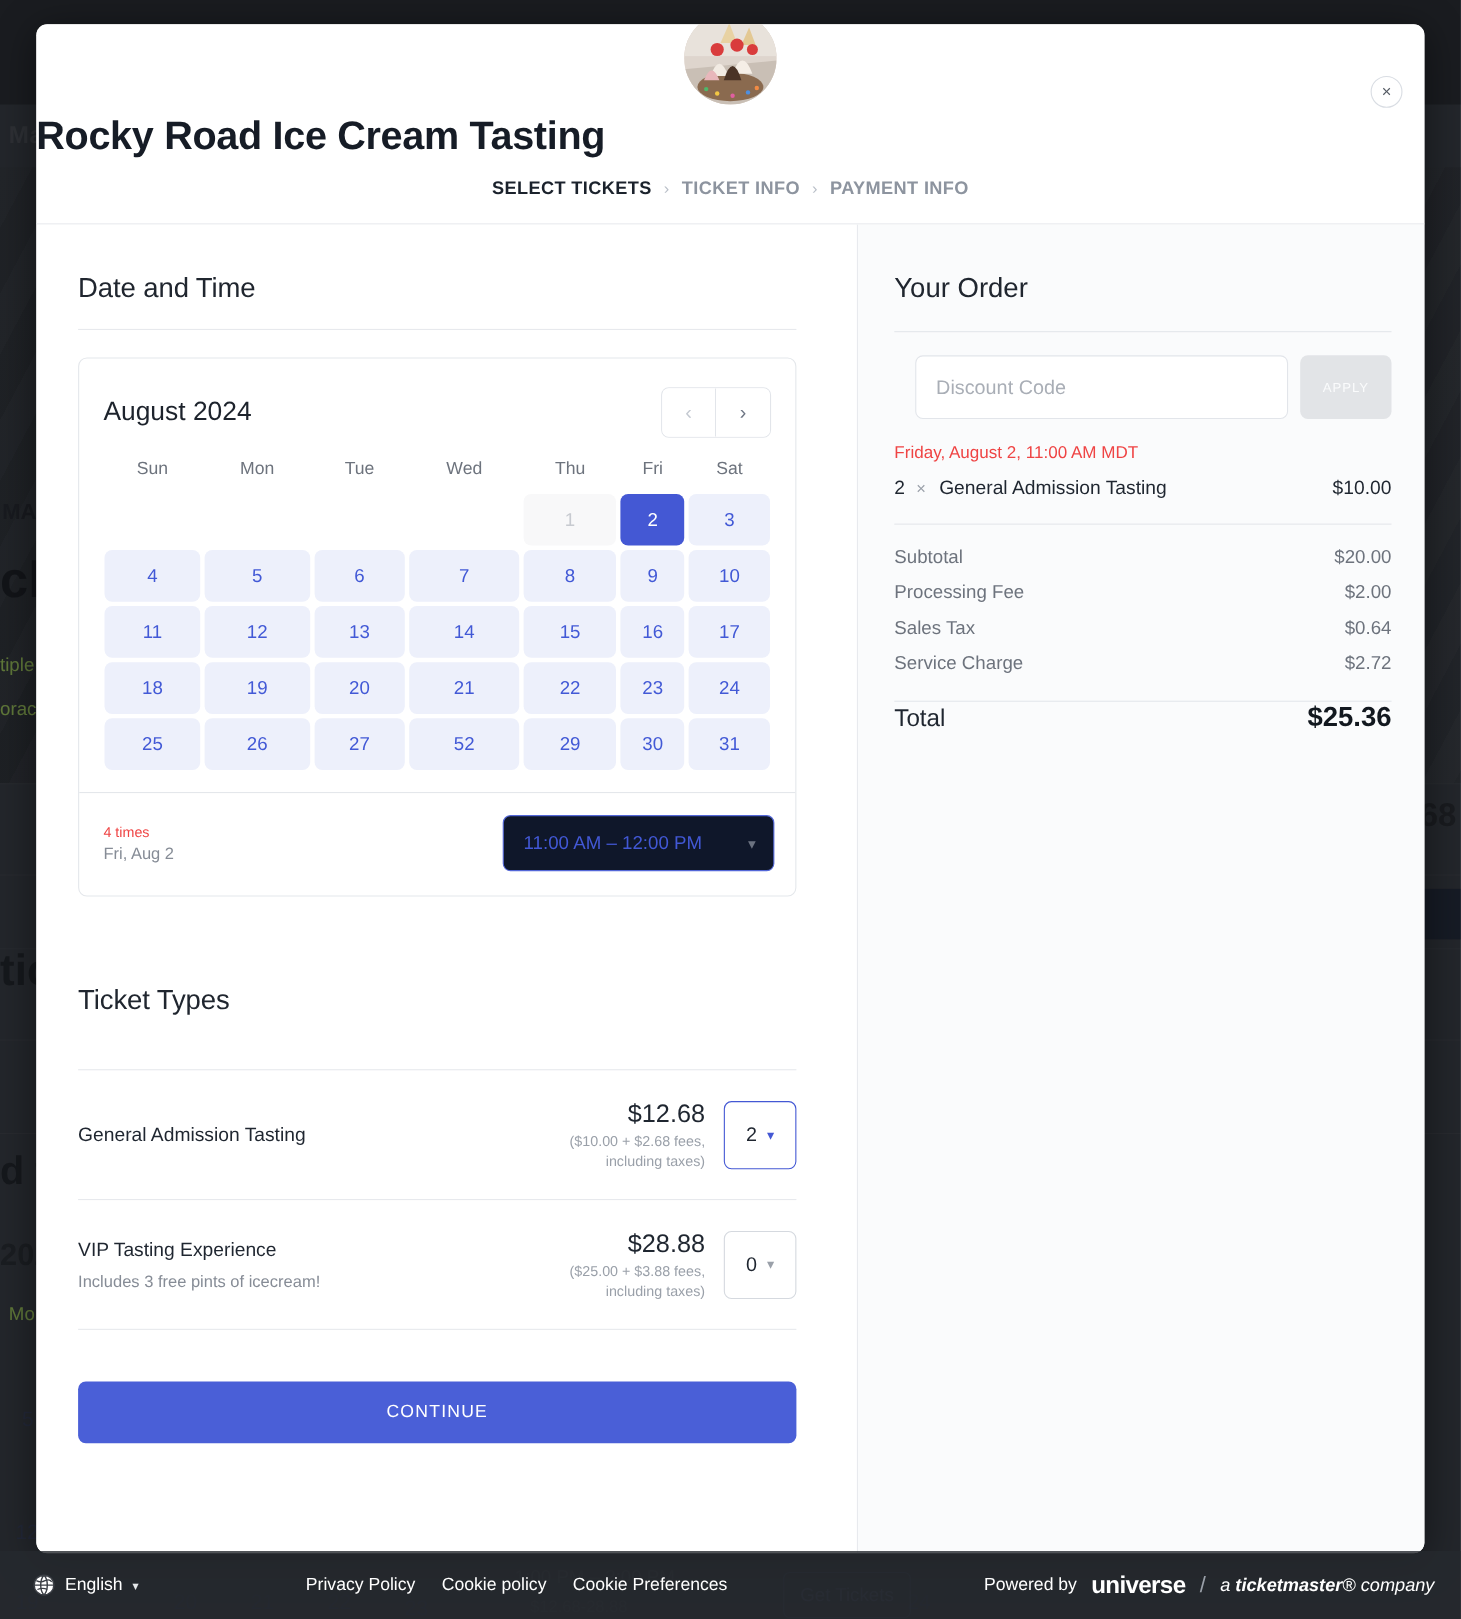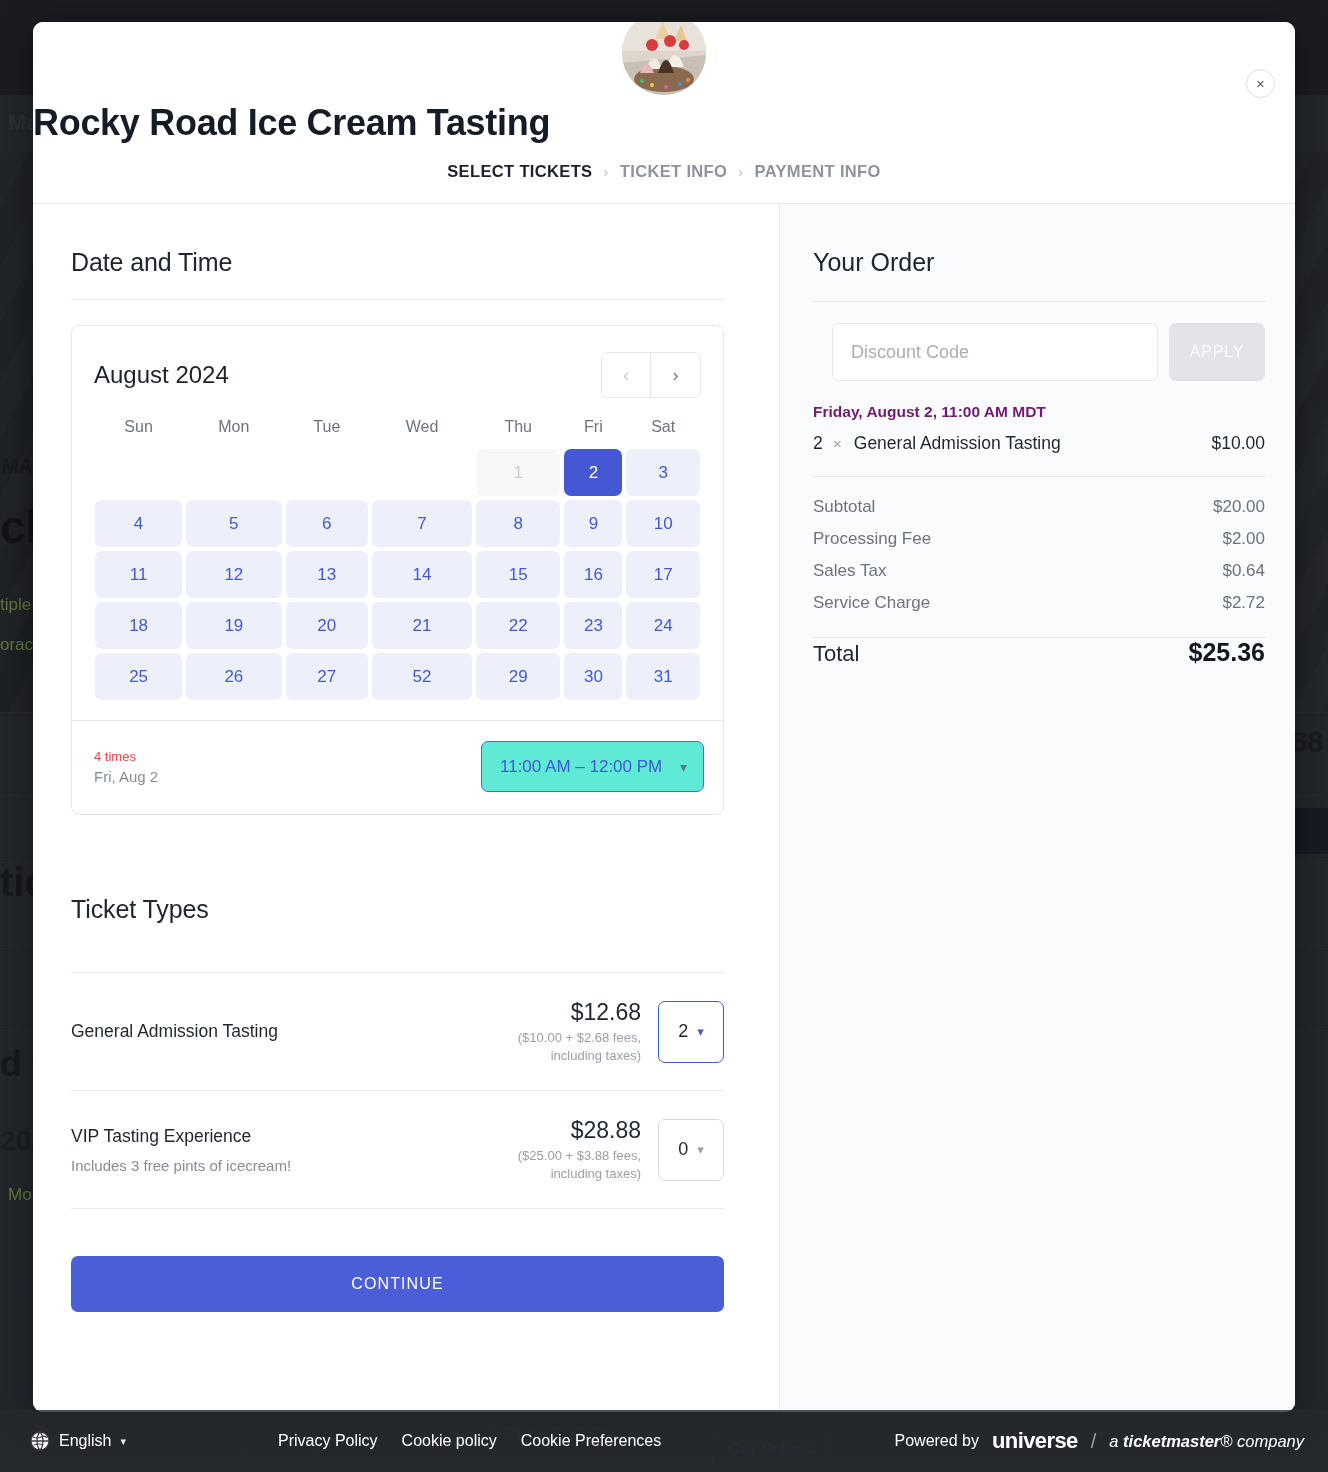--- a/index.html
+++ b/index.html
@@ -153,25 +153,25 @@
   .day.selected { background: #4458d4; color: #fff; font-weight: 500; }
 
   .time-row {
     border-top: 1px solid #e4e7eb;
     padding: 20px 19px 22px 22px;
     display: flex; align-items: center; justify-content: space-between;
   }
   .times-count { font-size: 13px; color: #ef4444; }
   .times-date { font-size: 15px; color: #868c96; margin-top: 4px; }
   .time-select {
-    width: 223px; height: 51px;
+    width: 247px; height: 51px;
     border: 1px solid #5367d8; border-radius: 7px;
     display: flex; align-items: center; justify-content: space-between;
     padding: 0 16px 0 18px;
-    font-size: 17px; color: #4258d5; cursor: pointer; background: #5eead4;
+    font-size: 17px; color: #4258d5; cursor: pointer; background: #0f172a;
   }
   .time-select .chev { color: #6b7280; font-size: 14px; }
 
   .ticket-types-title { margin-top: 80px; }
   .tt-rule { height: 1px; background: #e7e9ed; margin-top: 48px; }
 
   .tt-row {
     display: flex; align-items: center;
     padding: 26px 0 26px 0;
     border-bottom: 1px solid #e7e9ed;
@@ -215,30 +215,30 @@
   .discount-row { display: flex; gap: 11px; margin-top: 21px; margin-left: 19px; }
   .discount-input {
     flex: 1; height: 58px;
     border: 1px solid #e2e5ea; border-radius: 7px;
     padding: 0 18px; font-size: 18px; color: #1f2630;
     background: #fff;
     font-family: "Liberation Sans", sans-serif;
   }
   .discount-input::placeholder { color: #a9aeb6; }
   .apply-btn {
-    width: 96px; height: 58px;
+    width: 83px; height: 58px;
     background: #e2e4e7; border: 0; border-radius: 7px;
-    color: #fafbfc; font-size: 16px; letter-spacing: .8px;
+    color: #fafbfc; font-size: 12px; letter-spacing: .8px;
     font-family: "Liberation Sans", sans-serif;
     cursor: pointer;
   }
 
   .order-when {
     margin-top: 22px;
-    font-size: 15.5px; font-weight: 700; color: #701a75;
+    font-size: 15.5px; font-weight: 400; color: #ef4444;
   }
   .order-line {
     display: flex; align-items: baseline; margin-top: 12px;
     font-size: 17.5px; color: #1f2630;
   }
   .ol-qty { width: 18px; }
   .ol-x { color: #9aa0a9; font-size: 15px; margin: 0 12px 0 2px; }
   .ol-name { flex: 1; }
   .ol-amt { }
   .order-rule2 { height: 1px; background: #e4e7eb; margin-top: 22px; }

